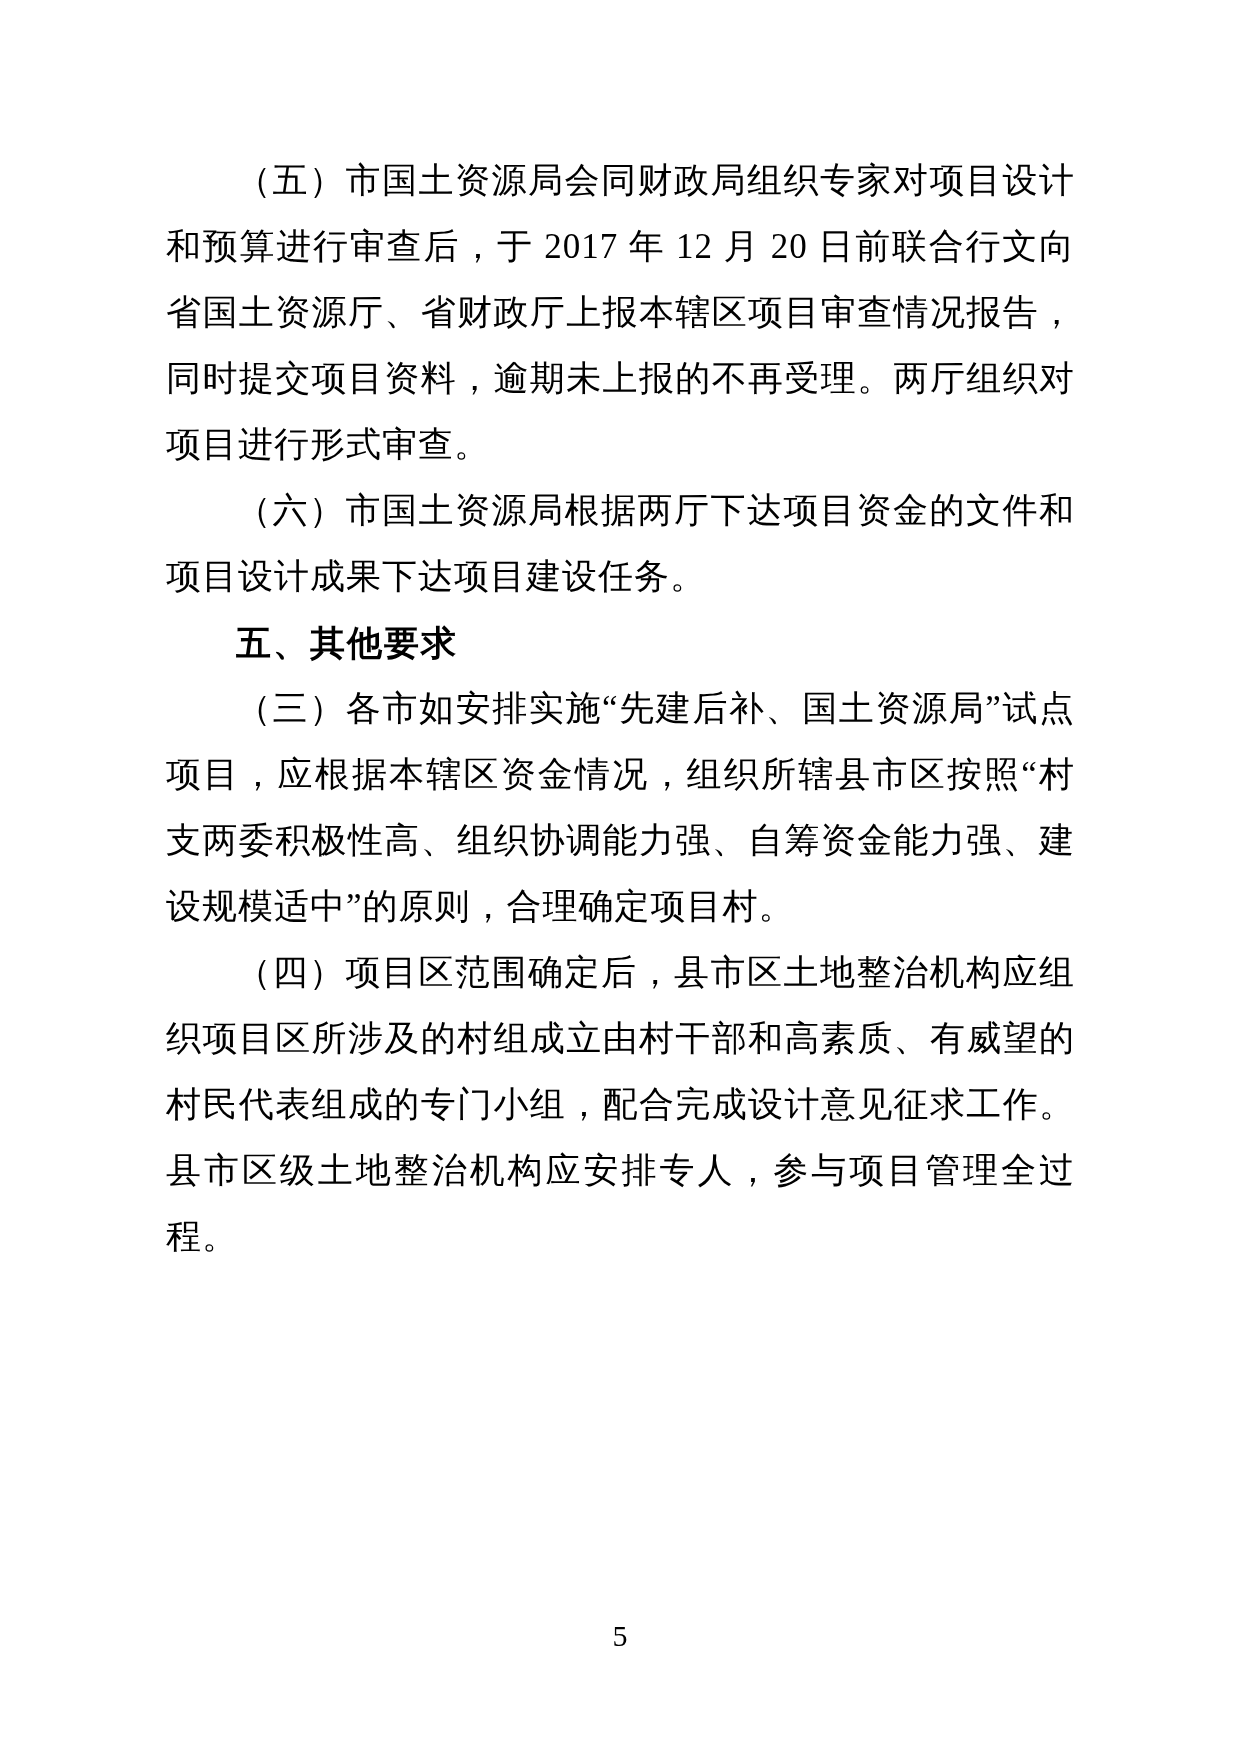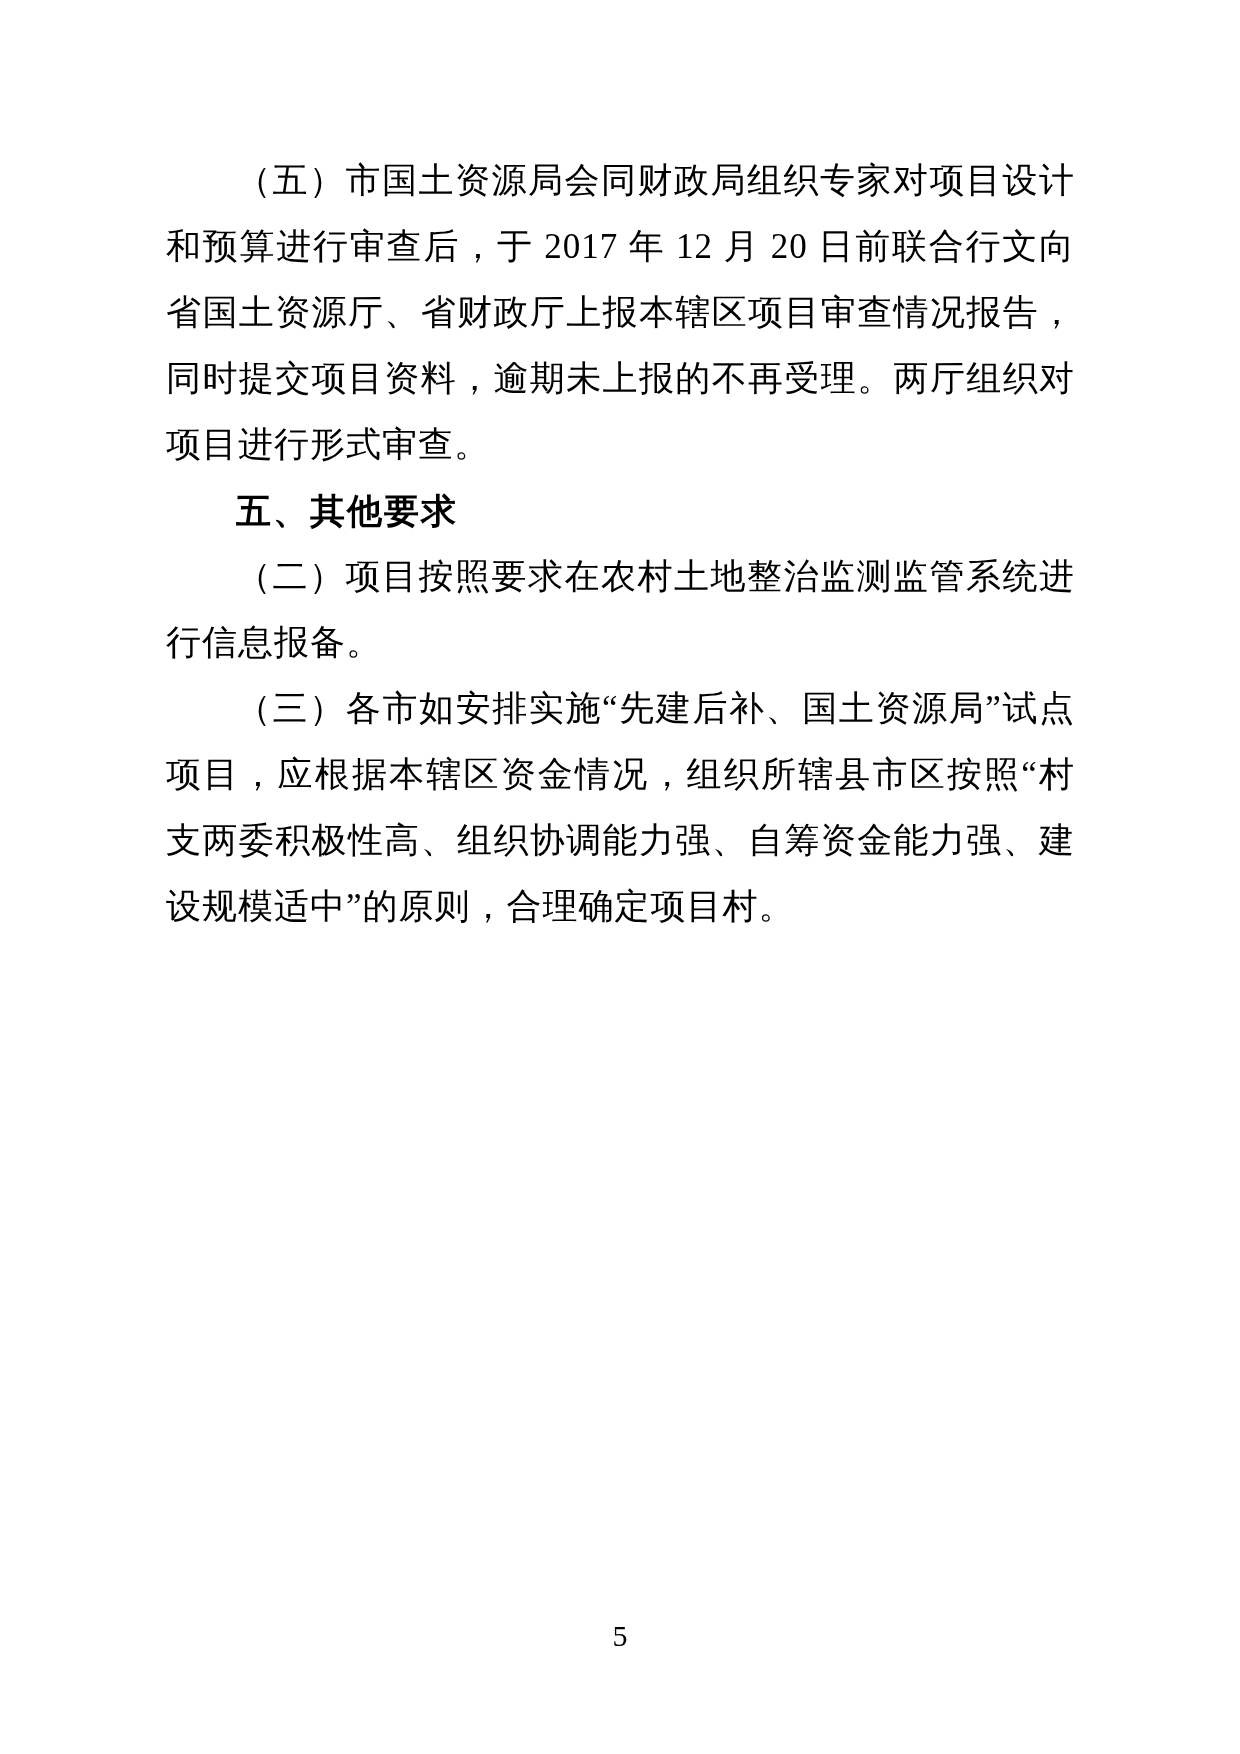--- a/index.html
+++ b/index.html
@@ -50,18 +50,19 @@
     font-family: "Liberation Serif", "DejaVu Serif", serif;
     color: #000000;
   }
 </style>
 </head>
 <body>
 
 <div class="page">
   <div class="doc-body">
     <p>（五）市国土资源局会同财政局组织专家对项目设计和预算进行审查后，于 2017 年 12 月 20 日前联合行文向省国土资源厅、省财政厅上报本辖区项目审查情况报告，同时提交项目资料，逾期未上报的不再受理。两厅组织对项目进行形式审查。</p>
+    <p>（六）市国土资源局根据两厅下达项目资金的文件和项目设计成果下达项目建设任务。</p>
     <p class="heading">五、其他要求</p>
-    <p>（二）项目按照要求在农村土地整治监测监管系统进行信息报备。</p>
     <p>（三）各市如安排实施“先建后补、国土资源局”试点项目，应根据本辖区资金情况，组织所辖县市区按照“村支两委积极性高、组织协调能力强、自筹资金能力强、建设规模适中”的原则，合理确定项目村。</p>
+    <p>（四）项目区范围确定后，县市区土地整治机构应组织项目区所涉及的村组成立由村干部和高素质、有威望的村民代表组成的专门小组，配合完成设计意见征求工作。县市区级土地整治机构应安排专人，参与项目管理全过程。</p>
   </div>
   <div class="footer">5</div>
 </div>
 
 </body></html>

